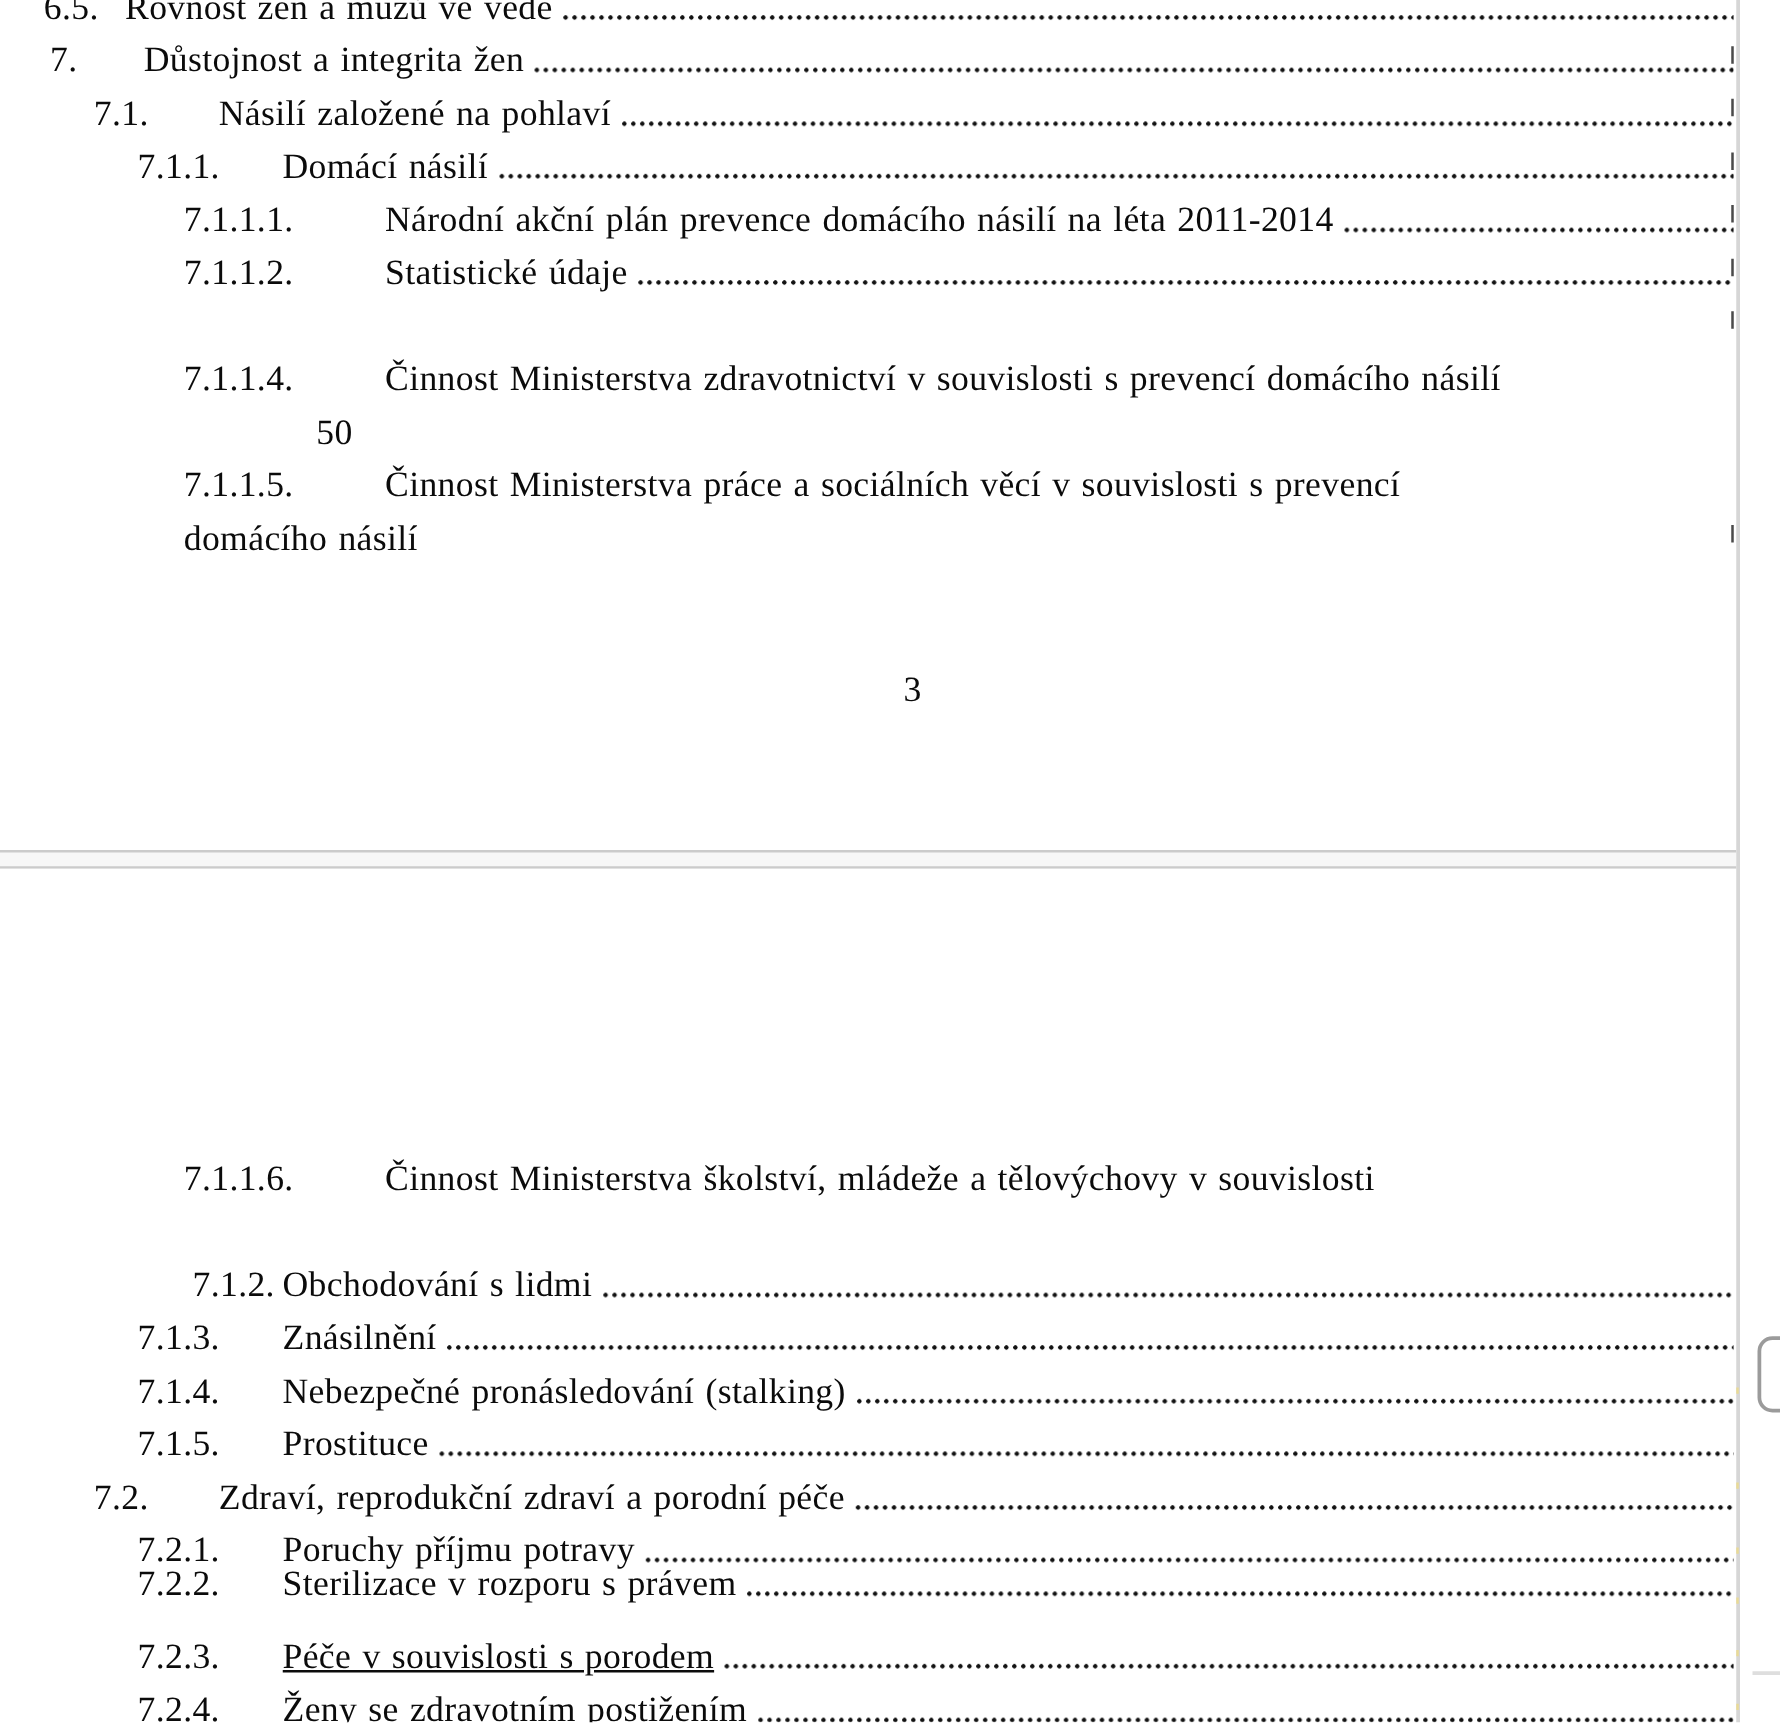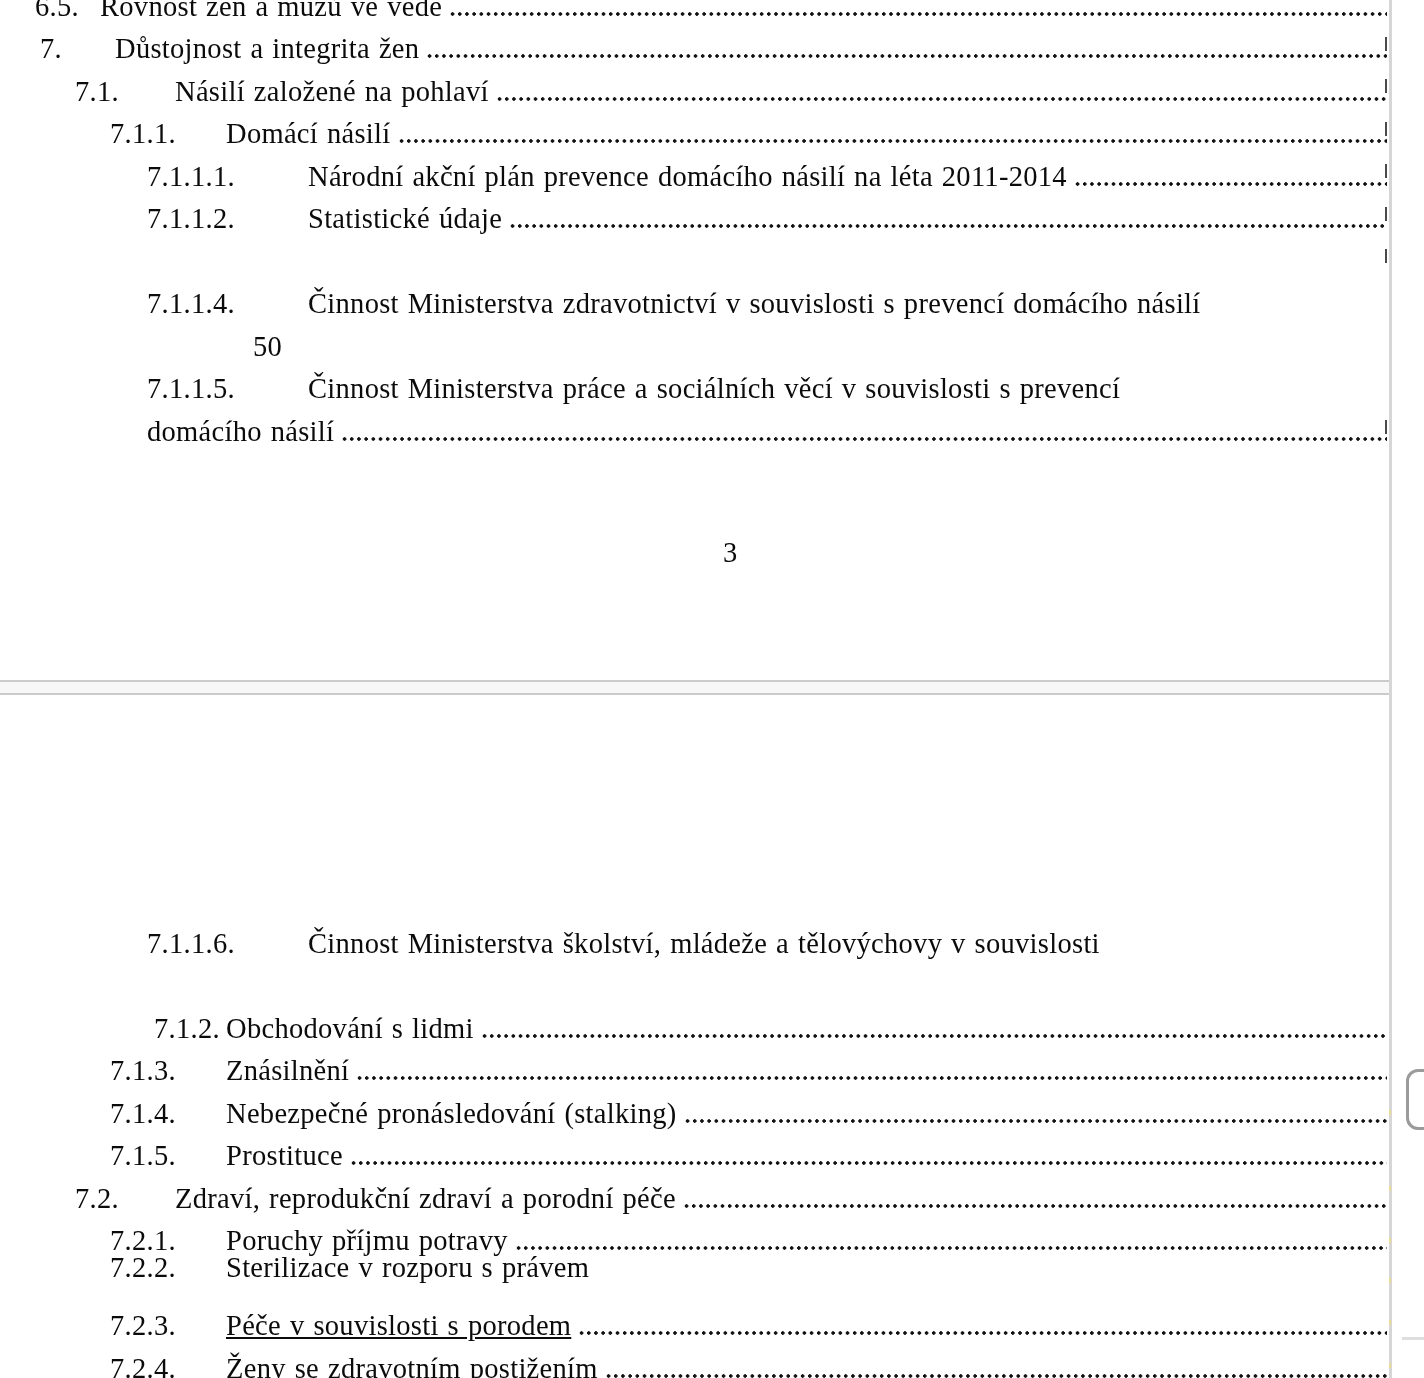--- a/index.html
+++ b/index.html
@@ -174,21 +174,21 @@
           <span class="lbl">50</span>
         </div>
       </div>
       <div class="toc-row" style="top: 367px;">
         <span class="num" style="left: 147px;">7.1.1.5.</span>
         <div class="body-line" style="left: 308px;">
           <span class="lbl">Činnost Ministerstva práce a sociálních věcí v souvislosti s prevencí</span>
         </div>
       </div>
       <div class="toc-row" style="top: 409.5px;">
-        <div class="body-line" style="left: 147px;">
+        <div class="body-line" style="left: 147px; align-items: center;">
           <span class="lbl">domácího násilí</span>
           <span class="leader"></span>
         </div>
       </div>
     </div>
 
   <div class="page-gap"></div>
 
   <div class="page" id="page2">
       <div class="toc-row" style="top: 226.5px;">
@@ -240,21 +240,21 @@
       </div>
       <div class="toc-row" style="top: 524px;">
         <span class="num" style="left: 110px;">7.2.1.</span>
         <div class="body-line" style="left: 226px;">
           <span class="lbl">Poruchy příjmu potravy</span>
           <span class="leader"></span>
         </div>
       </div>
       <div class="toc-row" style="top: 551px;">
         <span class="num" style="left: 110px;">7.2.2.</span>
-        <div class="body-line" style="left: 226px; align-items: center;">
+        <div class="body-line" style="left: 226px;">
           <span class="lbl">Sterilizace v rozporu s právem</span>
           <span class="leader"></span>
         </div>
       </div>
       <div class="toc-row" style="top: 609px; padding-left: 32px;">
         <span class="num" style="left: 110px;">7.2.3.</span>
         <div class="body-line" style="left: 226px; text-decoration: underline;">
           <span class="lbl">Péče v souvislosti s porodem</span>
           <span class="leader"></span>
         </div>

